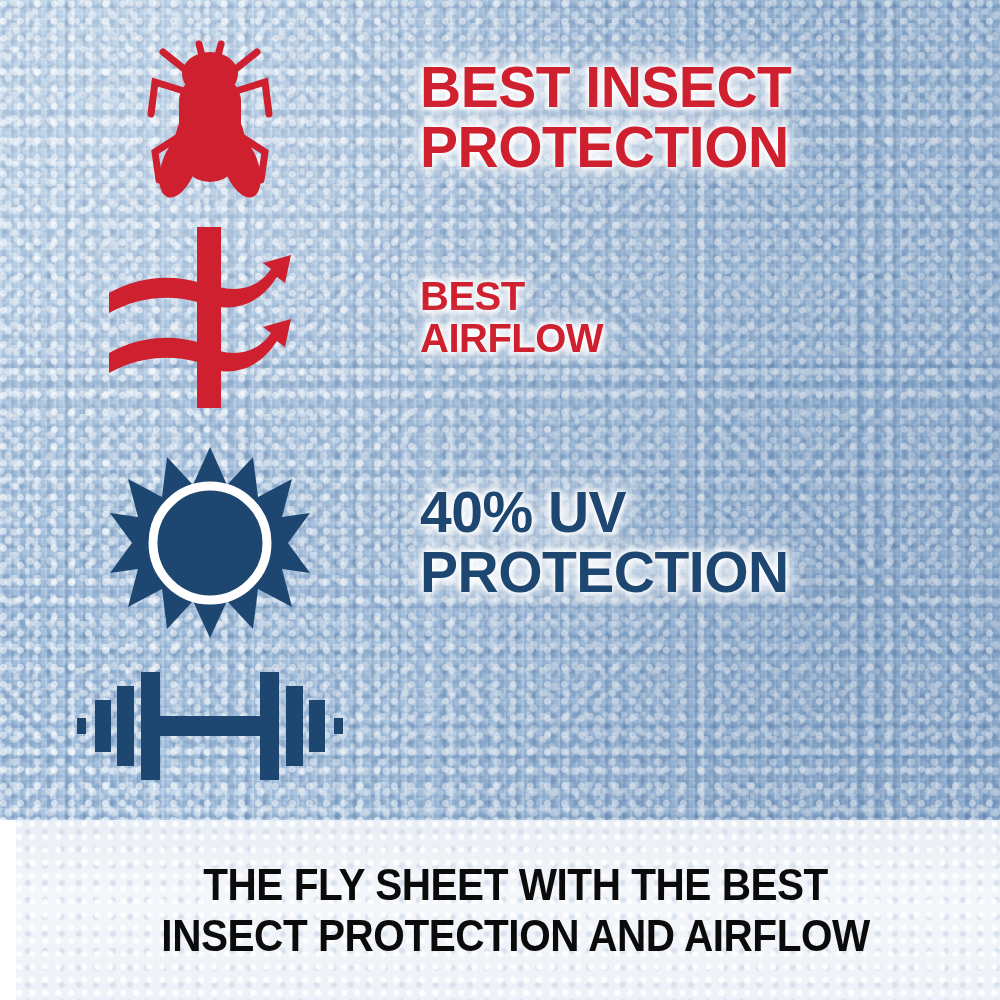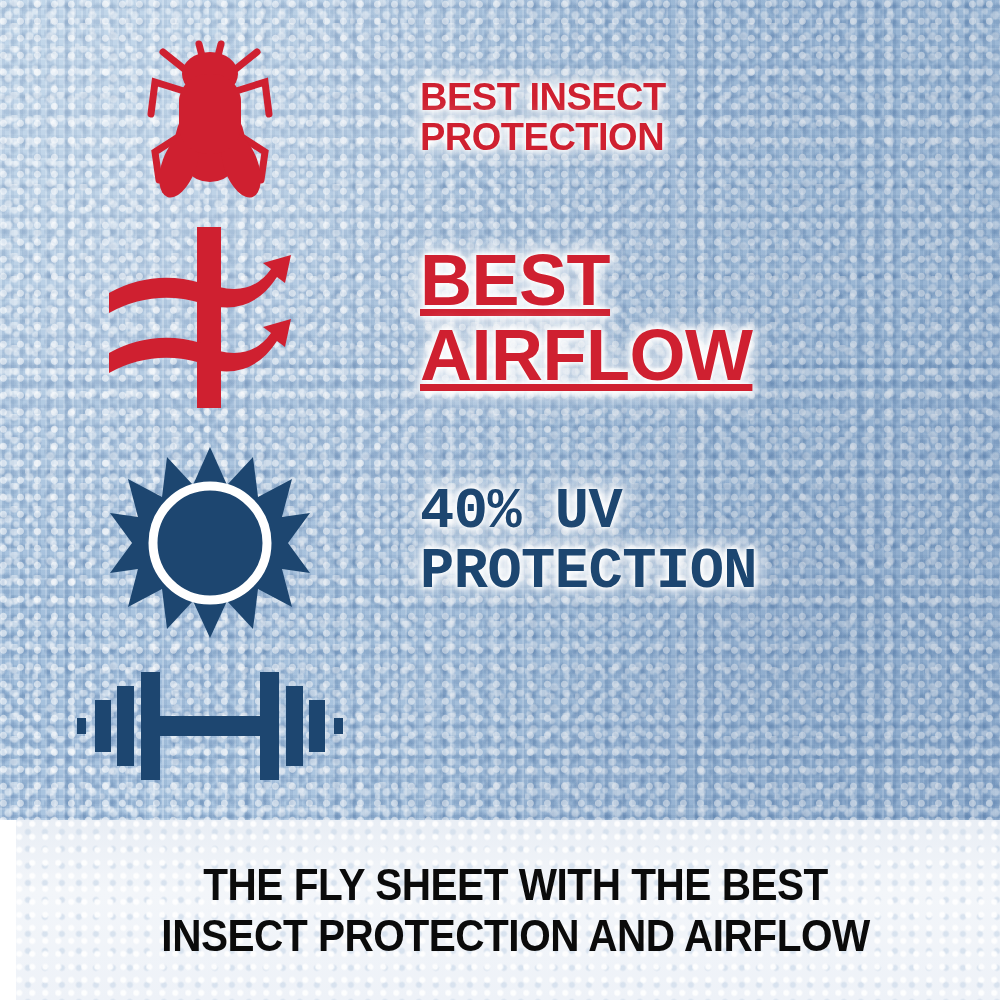--- a/index.html
+++ b/index.html
@@ -64,24 +64,24 @@
       0 0 18px rgba(255,255,255,.95), 0 0 26px rgba(255,255,255,.7);
   }
   .headline.navy{
     color:#1d4670;
     text-shadow:
       0 0 6px #ffffff, 0 0 6px #ffffff, 0 0 12px #ffffff,
       0 0 18px rgba(255,255,255,.95), 0 0 26px rgba(255,255,255,.7);
   }
 
   #row-insect{top:30px;height:175px;}
-  #row-insect .headline{font-size:38px;}
+  #row-insect .headline{font-size:57px;}
   #row-airflow{top:225px;height:185px;}
-  #row-airflow .headline{font-size:72px;text-decoration:underline;}
-  #row-uv{top:440px;height:205px;font-family:Liberation Mono, monospace;}
+  #row-airflow .headline{font-size:40px;}
+  #row-uv{top:440px;height:205px;}
   #row-uv .headline{font-size:57px;}
   #row-durability{top:650px;height:150px;}
   #row-durability .headline{font-size:57px;}
 
   
   .caption-band{
     position:absolute;left:0;top:820px;width:1000px;height:180px;
     background-color:#eef2f7;
     background-image:
       radial-gradient(circle at 25% 30%, rgba(255,255,255,.9) 0 2px, rgba(255,255,255,0) 4px),

